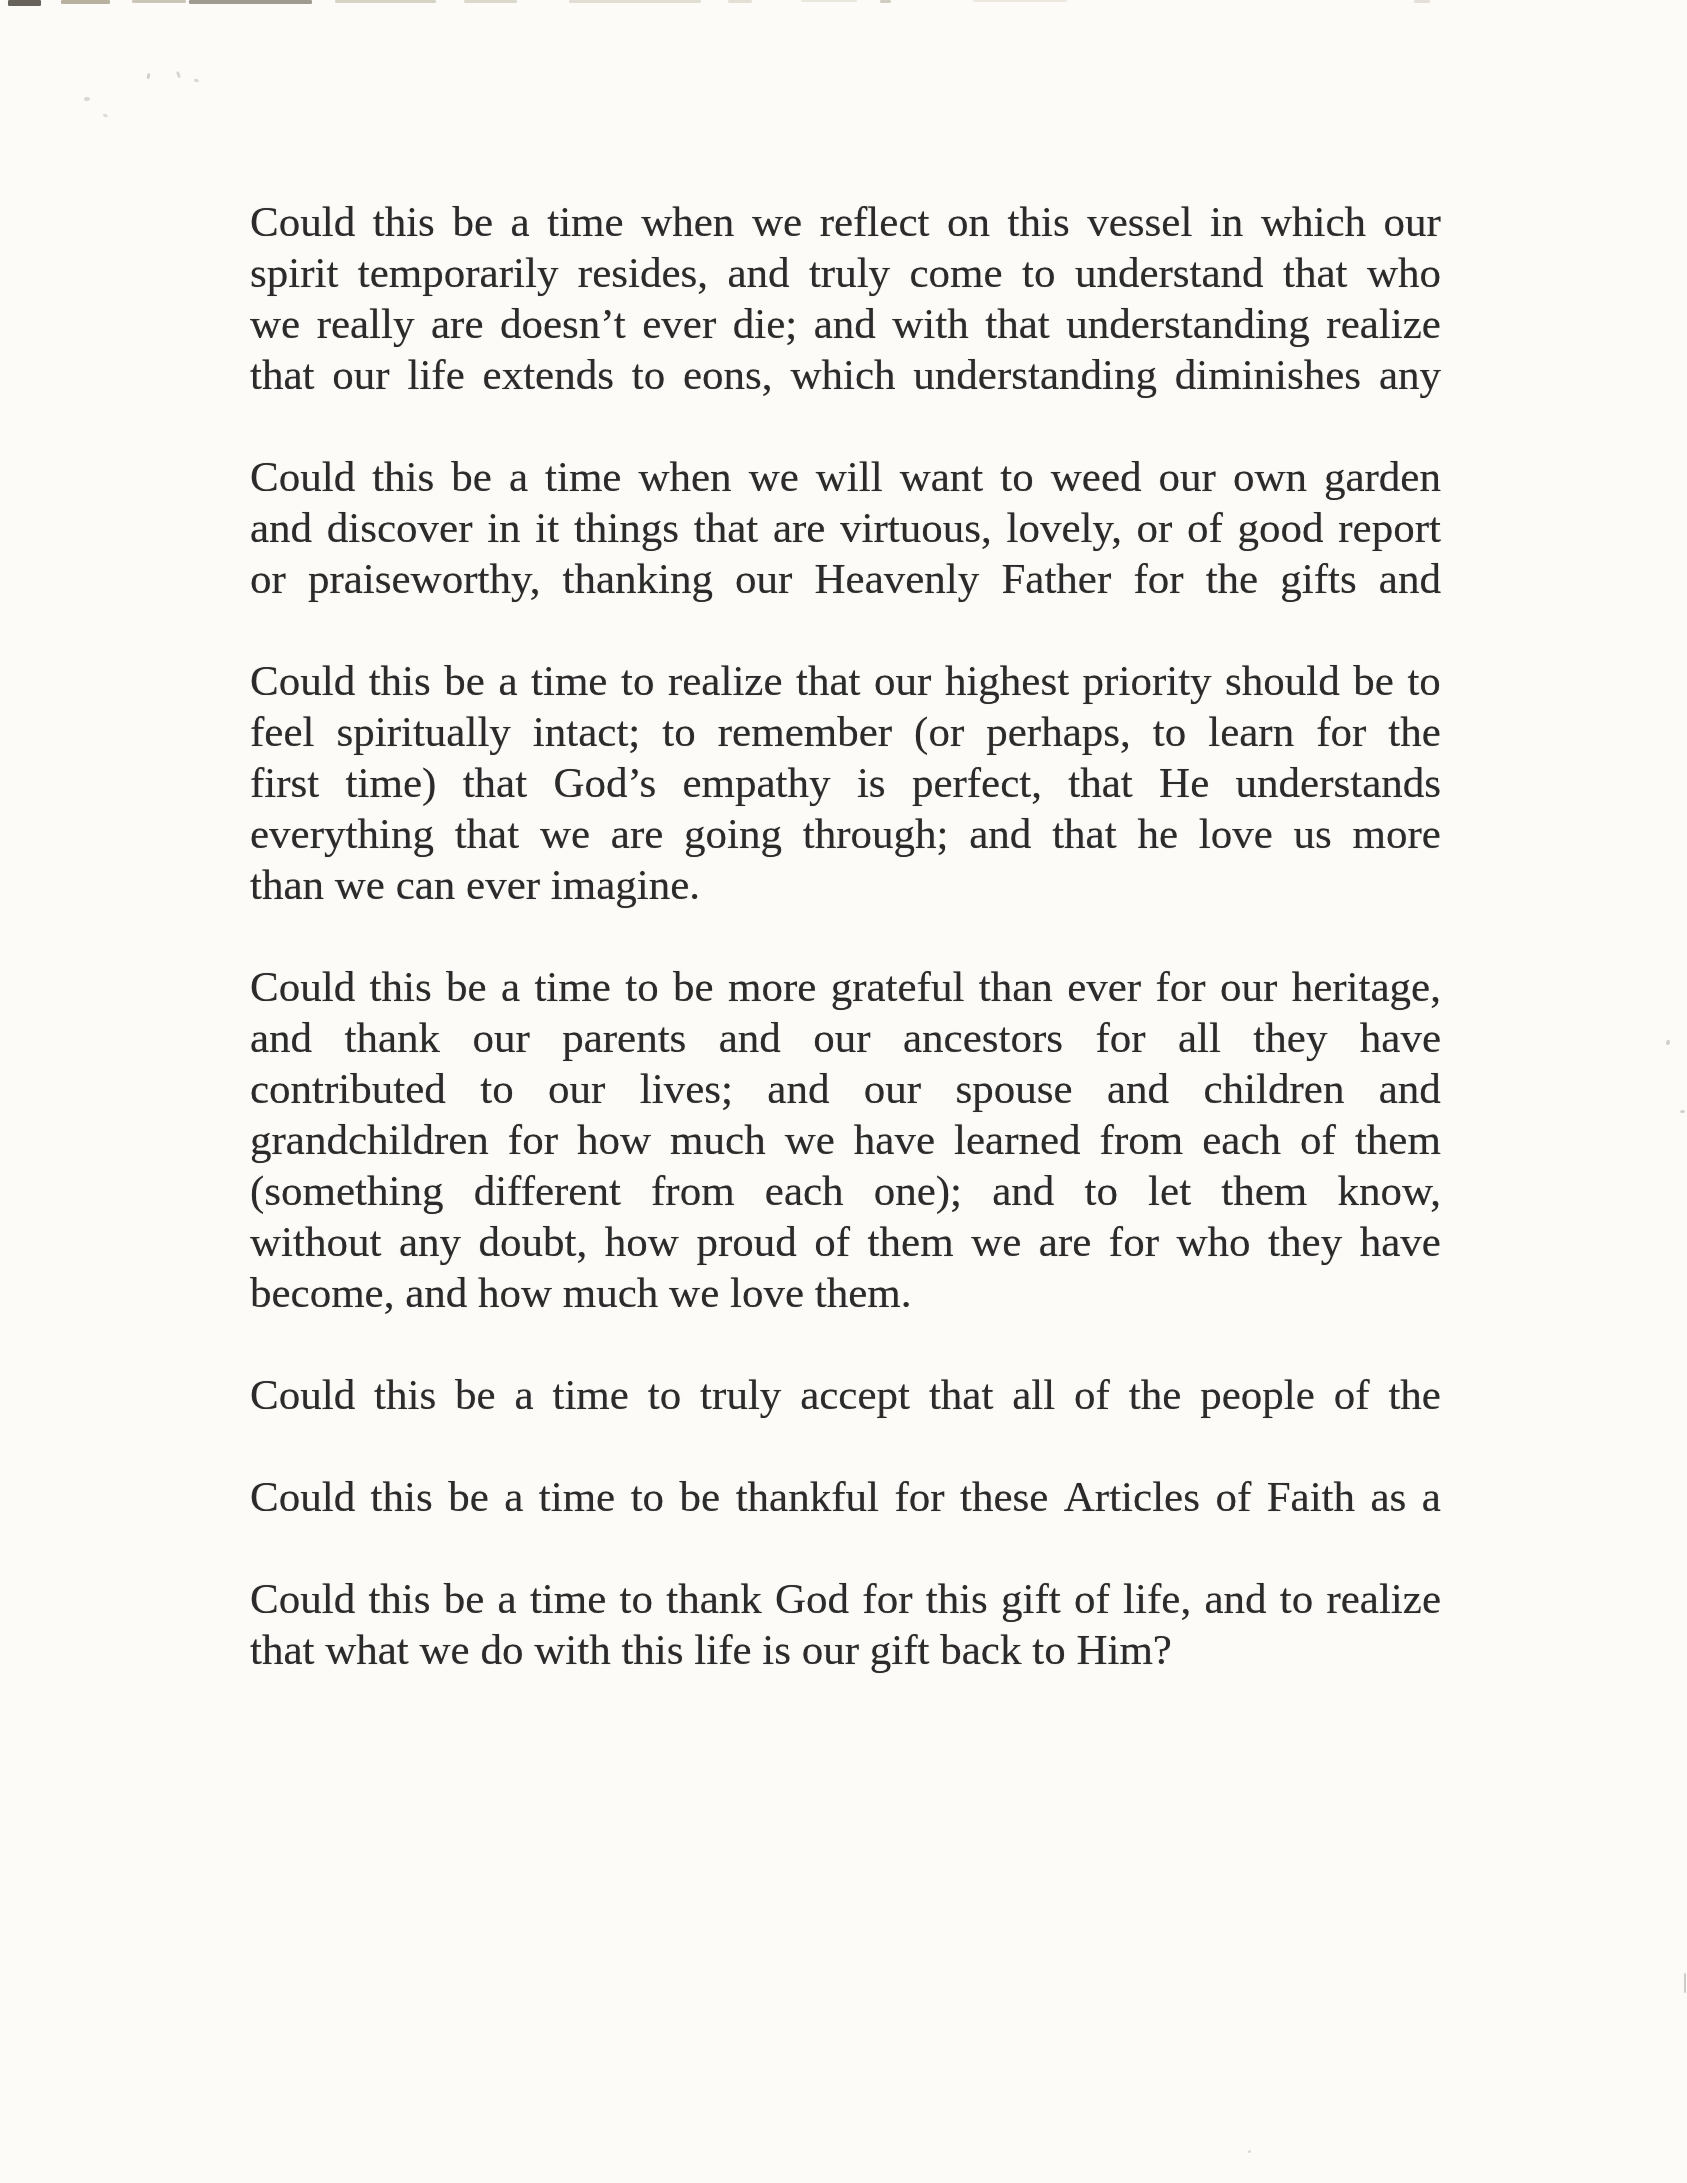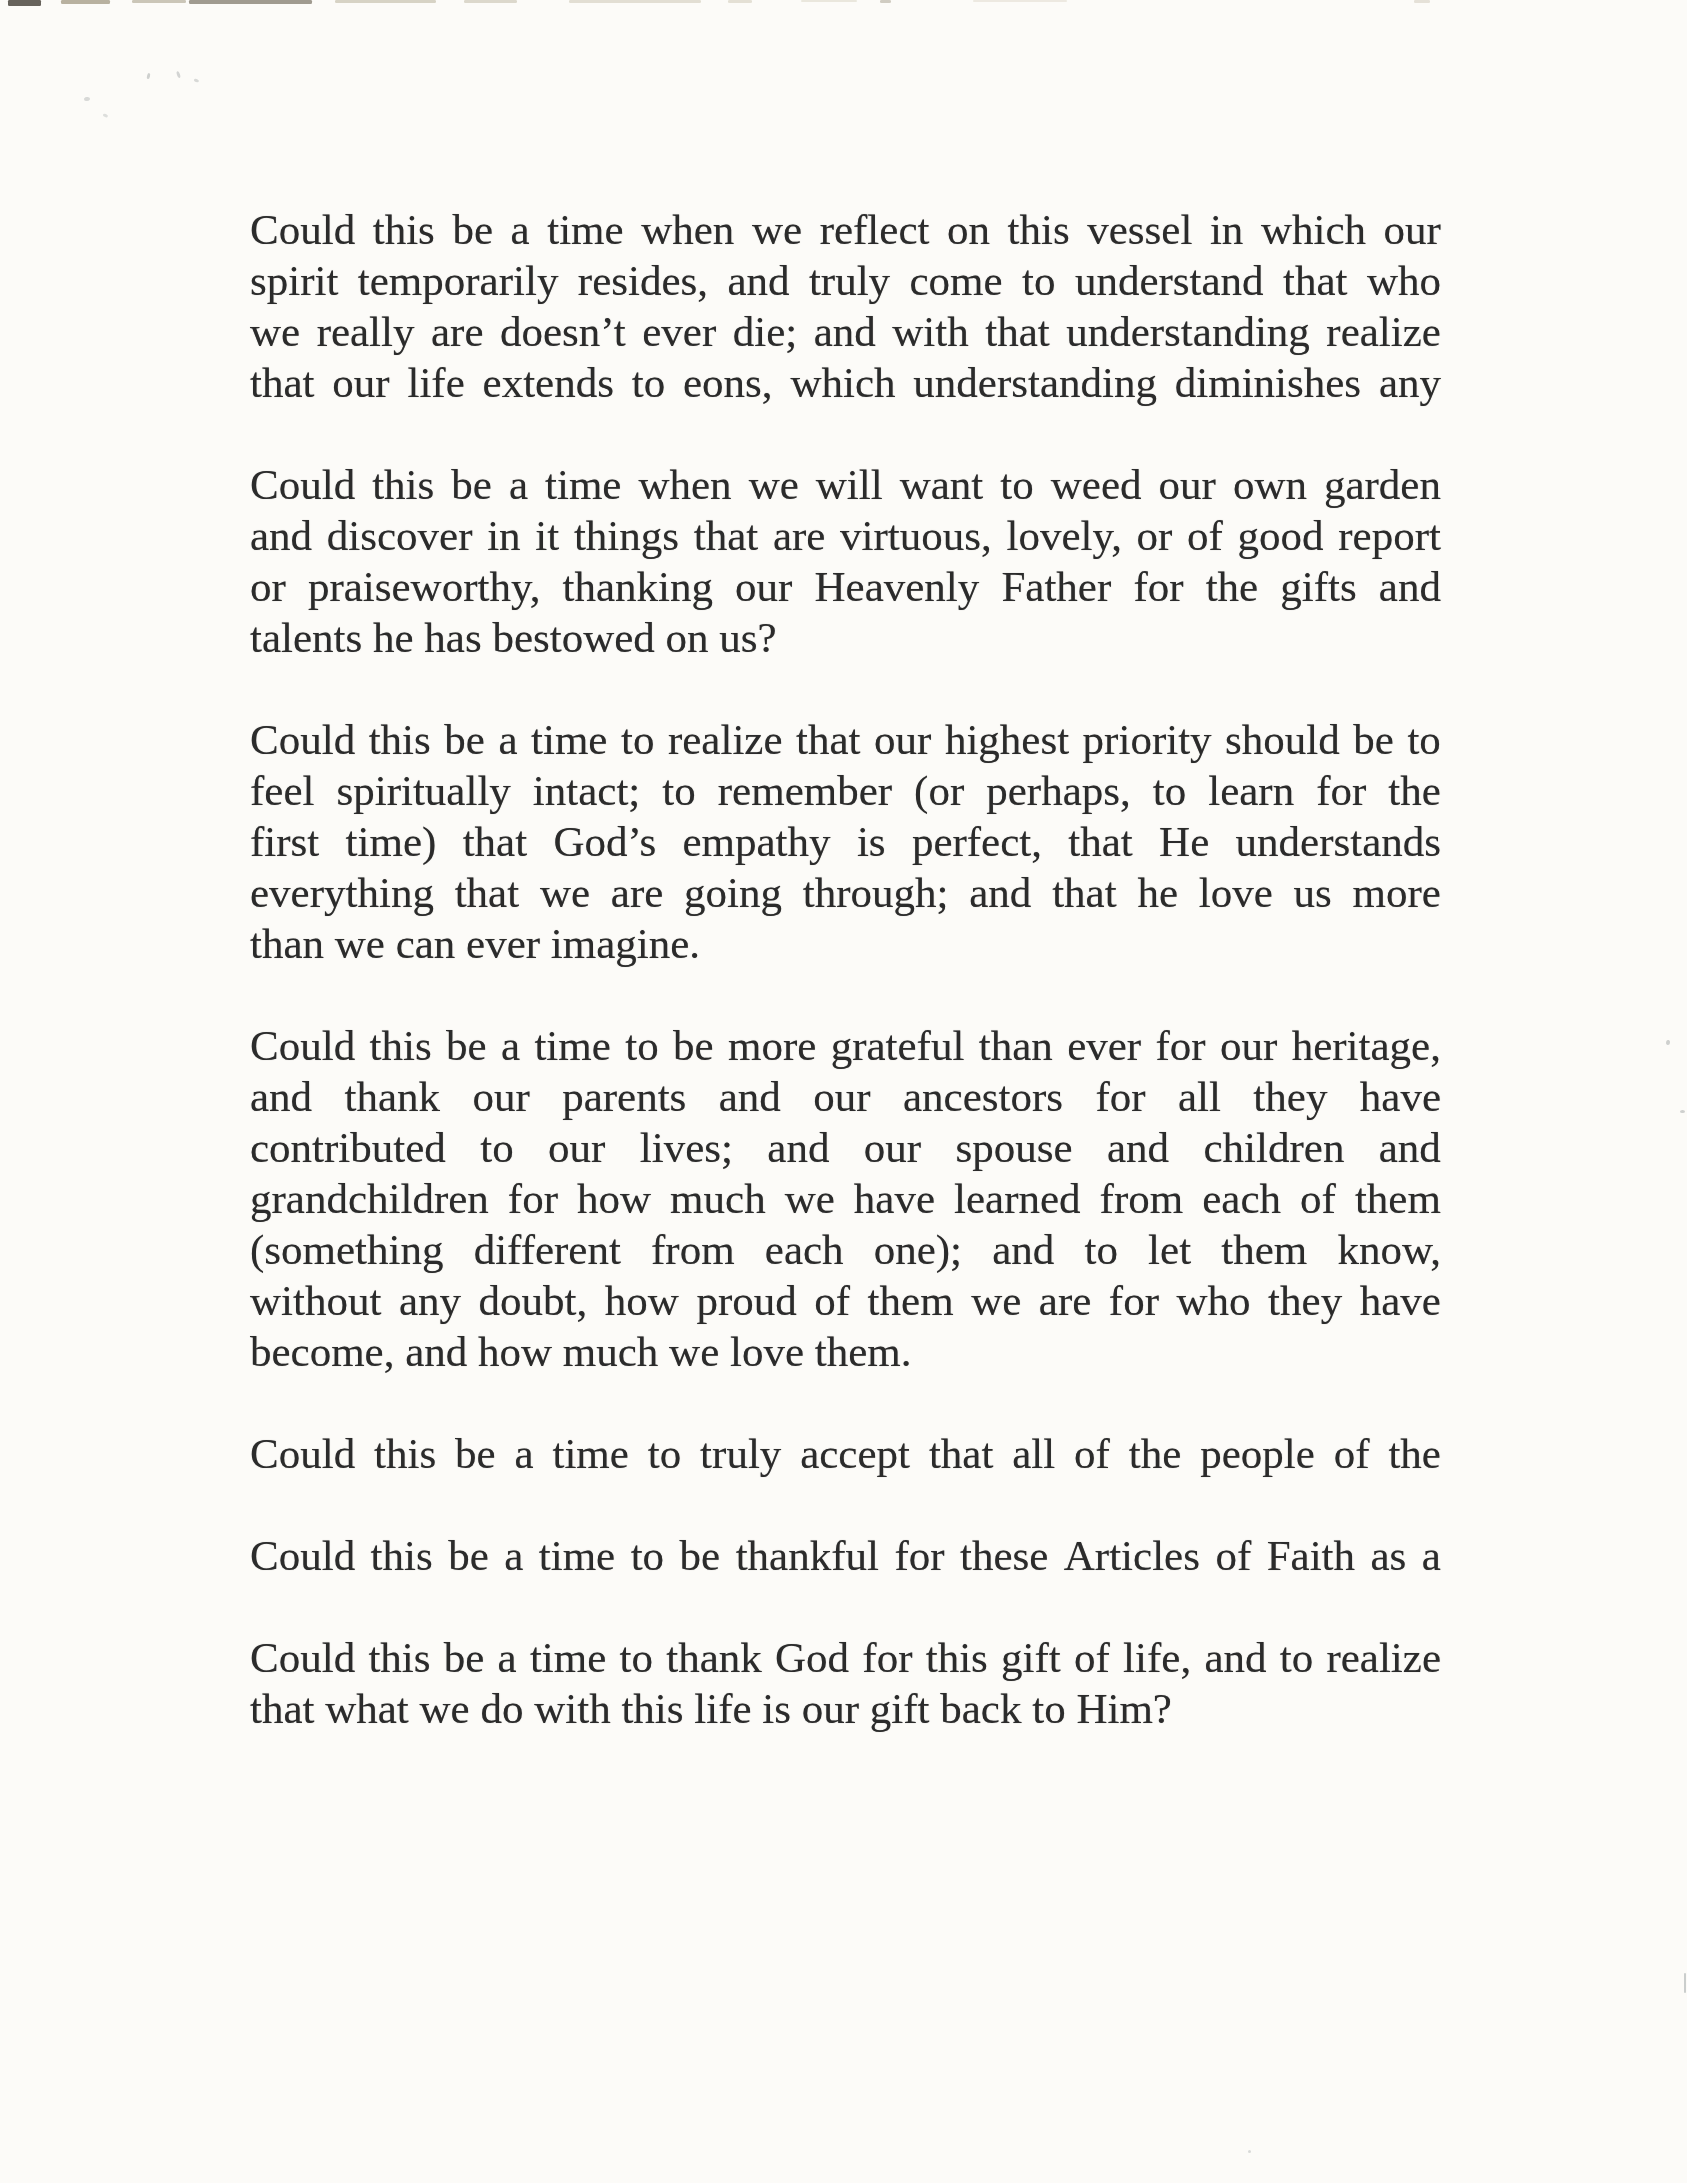--- a/index.html
+++ b/index.html
@@ -9,21 +9,21 @@
     font-family: "Liberation Serif", "DejaVu Serif", serif;
   }
   .page {
     position: relative;
     width: 1687px; height: 2183px;
     background: #fcfbf8;
     overflow: hidden;
   }
   .text-block {
     position: absolute;
-    left: 250px; top: 204px;
+    left: 250px; top: 196px;
     width: 1191px;
     font-size: 43px;
     line-height: 51px;
     color: #2b2b2b;
     text-shadow: 0 0 0.8px rgba(55,55,55,0.55);
   }
   .paragraph { margin: 0 0 51px 0; }
   .paragraph:last-child { margin-bottom: 0; }
   .line { height: 51px; }
   .line.justified {
@@ -157,21 +157,20 @@
           <span>praiseworthy,</span>
           <span>thanking</span>
           <span>our</span>
           <span>Heavenly</span>
           <span>Father</span>
           <span>for</span>
           <span>the</span>
           <span>gifts</span>
           <span>and</span>
         </div>
-        <div class="line last">talents he has bestowed on us?</div>
       </div>
       <div class="paragraph">
         <div class="line justified">
           <span>Could</span>
           <span>this</span>
           <span>be</span>
           <span>a</span>
           <span>time</span>
           <span>to</span>
           <span>realize</span>

